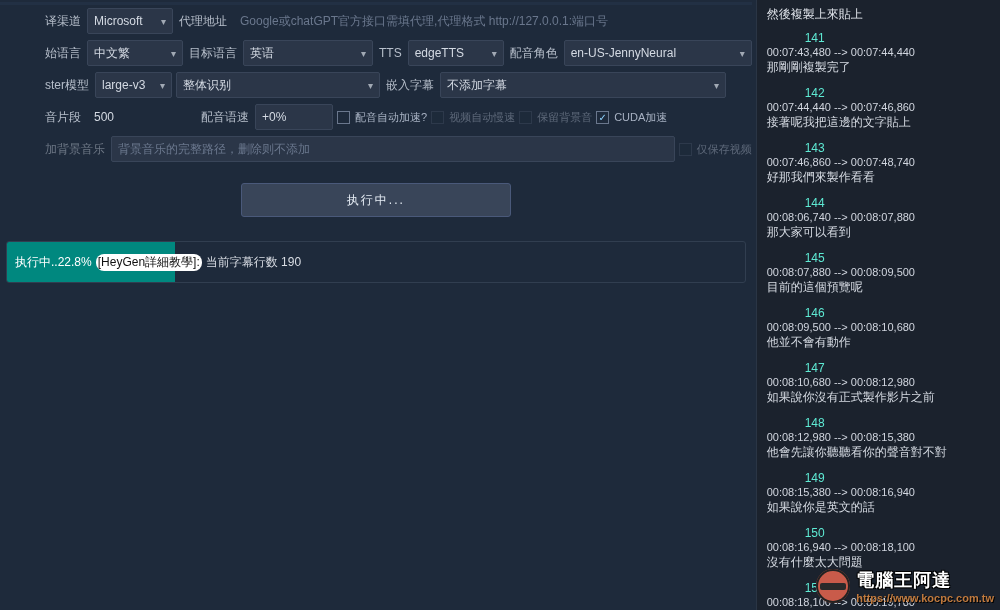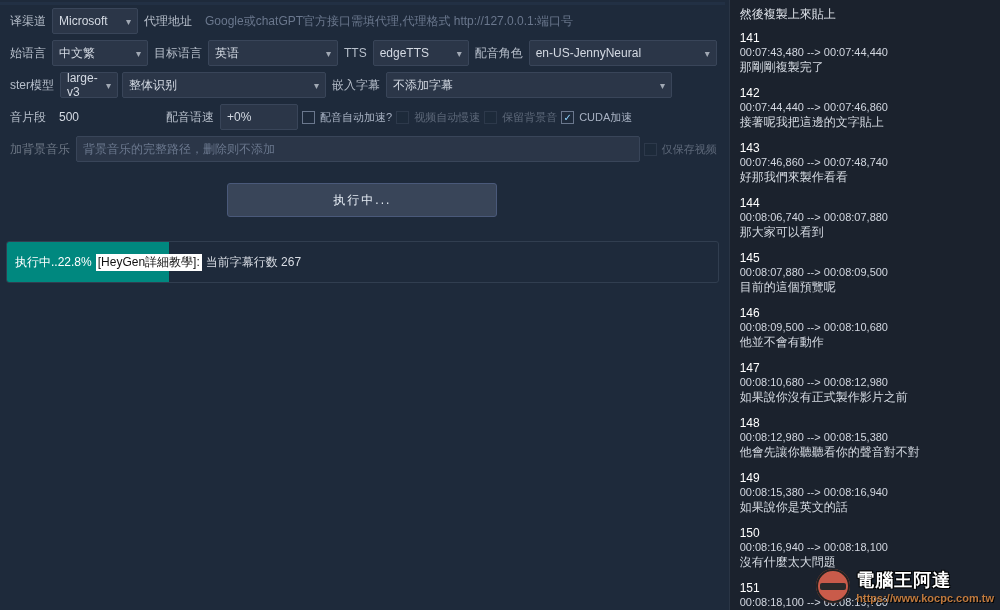--- a/index.html
+++ b/index.html
@@ -1,38 +1,38 @@
 <!DOCTYPE html>
 <html><head>
 <meta charset="utf-8">
 <style>
   * { box-sizing: border-box; margin: 0; padding: 0; }
   html, body { width: 1000px; height: 610px; overflow: hidden; font-family: "Microsoft YaHei", Arial, sans-serif; background:#1b2533; color:#cdd3db; font-size:12px;}
   .app { display:flex; width:100%; height:100%; }
   .left { flex: 0 0 722px; background:#1e2a3b; display:flex; flex-direction:column; padding:2px 4px 0 0; position:relative;}
   .right { flex:1; background:#1b222d; border-left:1px solid #2a3545; padding:6px 10px 0 10px; overflow:hidden; position:relative;}
-  .row { display:flex; align-items:center; gap:4px; margin:3px 8px; min-height:26px;}
+  .row { display:flex; align-items:center; gap:4px; margin:3px 0; min-height:26px;padding-left:43px;}
   .lab { color:#b7bfcb; font-size:12px; padding:0 2px; white-space:nowrap;}
   .sel, .inp { background:#2b3648; border:1px solid #394559; color:#d4dae3; height:26px; padding:2px 6px; font-size:12px; border-radius:2px;}
   .sel { display:flex; align-items:center; cursor:pointer;}
   .sel .caret { margin-left:auto; opacity:.7; font-size:10px;}
   .inp { outline:none; }
   .inp::placeholder { color:#6a778d; }
   .ghost { background:transparent; border:1px solid transparent; color:#6a778d;}
   .chk { display:inline-flex; align-items:center; gap:5px; color:#a8b2c3; font-size:11px; cursor:pointer;}
   .chkbox { width:13px; height:13px; border:1px solid #6a778d; background:#1e2a3b; display:inline-flex; align-items:center; justify-content:center; font-size:10px; color:#cfe;}
   .chkbox.on::after{content:"✓"; color:#8fd4ff;}
   .chkbox.disabled{opacity:.45;}
   .btn-run { width:270px; height:34px; background:#394559; border:1px solid #4a597a; color:#e6edf5; border-radius:3px; display:flex; align-items:center; justify-content:center; margin:18px auto 14px auto; cursor:pointer; letter-spacing:2px;}
   .progress-box { margin:10px 6px 0 6px; border:1px solid #313e50; border-radius:3px; height:42px; position:relative; background:#1e2a3b; overflow:hidden;}
   .progress-bar { position:absolute; left:0; top:0; bottom:0; background:#00887f; width:22.8%; }
   .progress-label { position:relative; z-index:2; display:flex; align-items:center; height:100%; padding:0 8px; color:#fff; font-size:12px; gap:4px; white-space:nowrap;}
   .tail { color:#d9dde4;}
   .subtitle-block { margin-bottom:10px; }
-  .sub-idx { color:#ffffff; font-size:12px; margin-bottom:1px;}
+  .sub-idx { color:#5eead4; font-size:12px; margin-bottom:1px;margin-left:38px;}
   .sub-time { color:#d1d6df; font-size:11px; margin-bottom:1px;}
   .sub-text { color:#d5dae2; font-size:12px;}
   .right-head { color:#dfe3ea; font-size:12px; margin-bottom:8px;}
   .watermark { position:absolute; right:6px; bottom:6px; z-index:30; display:flex; align-items:center; gap:6px; pointer-events:none;}
   .wm-circle{ width:34px; height:34px; border-radius:50%; background:#c95b4a; box-shadow:0 0 0 2px #222 inset; position:relative;}
   .wm-band{ position:absolute; left:4px; right:4px; top:14px; height:7px; background:#2a2a2a; border-radius:2px;}
   .wm-text { font-weight:700;}
   .wm-big{ color:#fff; font-size:18px; text-shadow:1px 1px 0 #000, -1px -1px 0 #000, 1px -1px 0 #000, -1px 1px 0 #000; letter-spacing:1px;}
   .wm-small{ color:#c07a3e; font-size:11px; display:block; text-shadow:1px 1px 0 #000;}
   .topcut { height:3px; background:#223044;}
@@ -72,21 +72,21 @@
         </div>
       <span class="lab">配音角色</span>
       <div class="sel" style="width:188px">
           <span>en-US-JennyNeural</span>
           <span class="caret">▾</span>
         </div>
     </div>
 
     <div class="row">
       <span class="lab">ster模型</span>
-      <div class="sel" style="width:58px">
+      <div class="sel" style="width:77px">
           <span>large-v3</span>
           <span class="caret">▾</span>
         </div>
       <div class="sel" style="width:204px">
           <span>整体识别</span>
           <span class="caret">▾</span>
         </div>
       <span class="lab">嵌入字幕</span>
       <div class="sel" style="width:286px">
           <span>不添加字幕</span>
@@ -127,22 +127,22 @@
     </div>
 
     <div class="btn-run">
         <span>执行中...</span>
       </div>
 
     <div class="progress-box">
       <div class="progress-bar" style="width: 22.8%;"></div>
       <div class="progress-label">
         <span>执行中..22.8%</span>
-        <span style="background:#fff;color:#111;padding:0 2px;border-radius:0">[HeyGen詳細教學]:</span>
-        <span class="tail">当前字幕行数  267</span>
+        <span style="background:#fff;color:#111;padding:0 2px;border-radius:8px">[HeyGen詳細教學]:</span>
+        <span class="tail">当前字幕行数  190</span>
       </div>
     </div>
   </div>
 
   <div class="right">
     <div class="right-head">然後複製上來貼上</div>
     <div id="sub-list">
         <div class="subtitle-block">
           <div class="sub-idx">141</div>
           <div class="sub-time">00:07:43,480 --&gt; 00:07:44,440</div>

